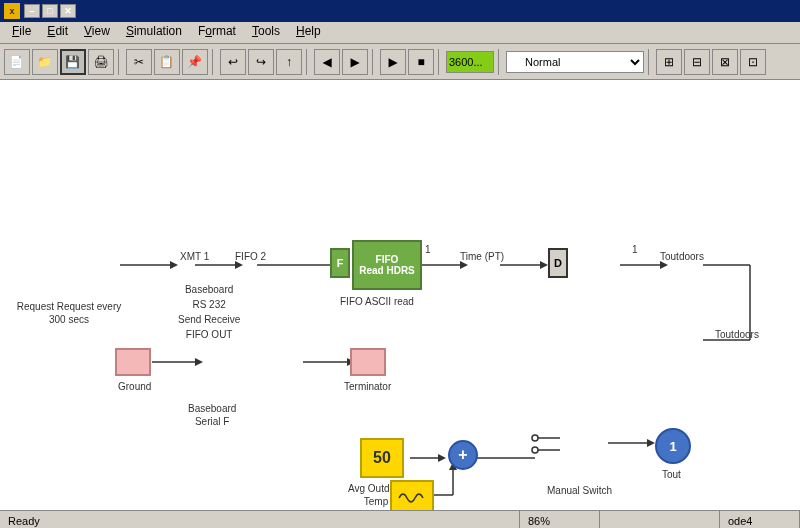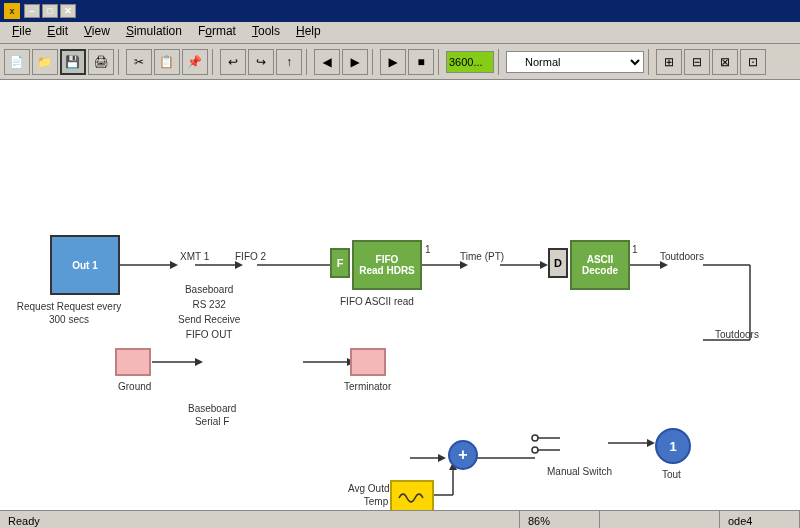--- a/index.html
+++ b/index.html
@@ -245,23 +245,20 @@
 
     <line x1="535" y1="358" x2="560" y2="358" stroke="#333" stroke-width="1.5"></line>
     <circle cx="535" cy="358" r="3" fill="white" stroke="#333" stroke-width="1.5"></circle>
     <line x1="535" y1="370" x2="560" y2="370" stroke="#333" stroke-width="1.5"></line>
     <circle cx="535" cy="370" r="3" fill="white" stroke="#333" stroke-width="1.5"></circle>
 
     <line x1="608" y1="363" x2="647" y2="363" stroke="#333" stroke-width="1.5"></line>
     <polygon points="647,359 655,363 647,367" fill="#333"></polygon>
   </svg>
 
-  <div class="block block-blue" style="left:50px; top:155px; width:70px; height:60px;">
-    <span>Out 1</span>
-  </div>
   <div class="block-label" style="left:14px; top:220px; width:110px;">
     <span>Request
 Request every
 300 secs</span>
   </div>
 
   <div class="block-label" style="left:170px; top:170px;margin-left:10px;">
     <span>XMT  1</span>
   </div>
 
@@ -280,23 +277,20 @@
   <div class="block-label" style="left:340px; top:215px;">
     <span>FIFO ASCII read</span>
   </div>
 
   <div class="block-label" style="left:460px; top:170px;">
     <span>Time  (PT)</span>
   </div>
 
   <div class="block" style="left:548px; top:168px; width:20px; height:30px; font-size:11px; background:#d4d0c8; border-color:#333;">D</div>
 
-  <div class="block block-green" style="left:570px; top:160px; width:60px; height:50px; font-size:10px;">
-    ASCII<br>Decode
-  </div>
 
   <div class="block-label" style="left:632px; top:163px;">1</div>
 
   <div class="block-label" style="left:660px; top:170px;">
     <span>Toutdoors</span>
   </div>
 
   <div class="block-label" style="left:715px; top:248px;">
     <span>Toutdoors</span>
   </div>
@@ -312,35 +306,38 @@
 
   <div class="block block-pink" style="left:350px; top:268px; width:36px; height:28px; font-size:9px;"></div>
   <div class="block-label" style="left:344px; top:300px;">
     <span>Terminator</span>
   </div>
 
   <div class="block-label" style="left:188px; top:322px;">
     Baseboard<br>Serial F
   </div>
 
+  <div class="block block-yellow" style="left:360px; top:358px; width:44px; height:40px; font-size:16px; font-weight:bold;">
+    50
+  </div>
   <div class="block-label" style="left:348px; top:402px;">
     Avg Outdoor<br>Temp
   </div>
 
   <div class="block block-yellow" style="left:390px; top:400px; width:44px; height:36px; font-size:14px;">
     <svg width="30" height="20" viewBox="0 0 30 20">
       <path d="M2,10 Q6,2 10,10 Q14,18 18,10 Q22,2 26,10" stroke="#333" stroke-width="1.5" fill="none"></path>
     </svg>
   </div>
 
   <div class="block" style="left:448px; top:360px; width:30px; height:30px; border-radius:50%; background:#4472c4; color:white; font-size:16px; font-weight:bold; border-color:#2a52a4;">
     +
   </div>
 
-  <div class="block-label" style="left:530px; top:385px;padding-left:17px;">
+  <div class="block-label" style="left:530px; top:404px;padding-left:17px;">
     <span>Manual Switch</span>
   </div>
 
   <div class="block block-circle-blue" style="left:655px; top:348px; width:36px; height:36px; font-size:13px;">
     1
   </div>
   <div class="block-label" style="left:662px; top:388px;">
     <span>Tout</span>
   </div>
 </div>

